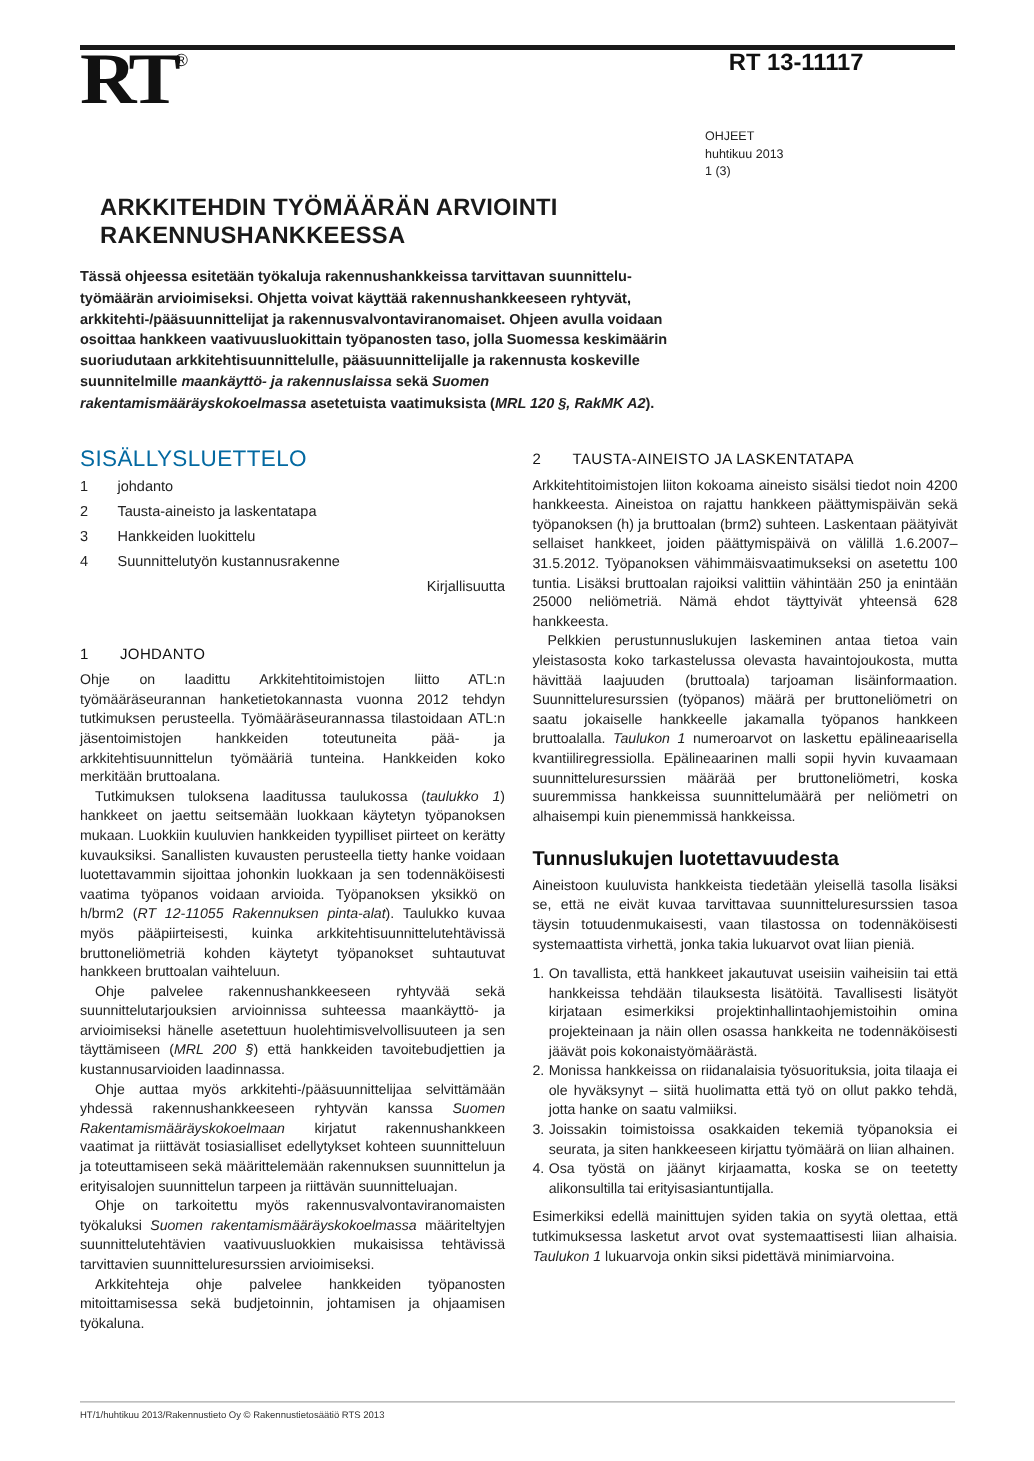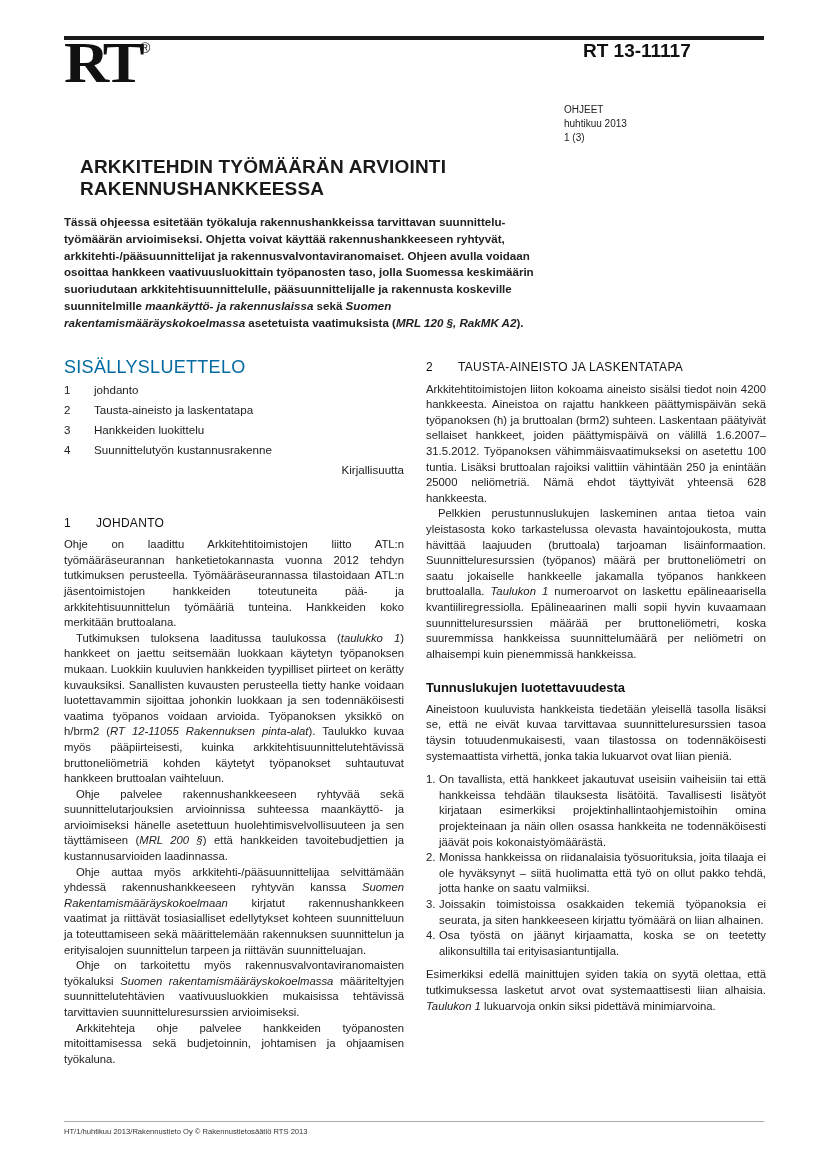--- a/index.html
+++ b/index.html
@@ -23,21 +23,21 @@
   .h1 { font-weight: normal; font-size: 12px; letter-spacing: 0.3px; color: #111; margin-bottom: 6px; display: flex; }
   .h1 .num { width: 32px; }
   .toc-title { font-size: 18px; letter-spacing: 0.3px; color: #0369a1; margin-bottom: 4px; }
   .toc-item { display: flex; font-size: 11.6px; line-height: 20px; }
   .toc-item .num { width: 30px; }
   .toc-extra { font-size: 11.6px; line-height: 20px; text-align: right; }
 
   p { text-align: justify; hyphens: manual; }
   p.indent { text-indent: 12px; }
   .gap { height: 8px; }
-  .h2 { font-weight: bold; font-size: 13px; margin: 0 0 6px 0; color: #111; }
+  .h2 { font-weight: bold; font-size: 16px; margin: 0 0 6px 0; color: #111; }
   .list-item { display: flex; text-align: justify; }
   .list-item .n { width: 13px; flex: 0 0 13px; }
   .list-item .t { flex: 1; text-align: justify; }
 
   .bottom-rule { position: absolute; left: 64px; top: 1121px; width: 700px; height: 1px; background: #aaa; }
   .footer { position: absolute; left: 64px; top: 1127px; font-family: "Liberation Sans", sans-serif; font-size: 7.6px; color: #333; text-align: right; }
 </style>
 </head>
 <body>
 

